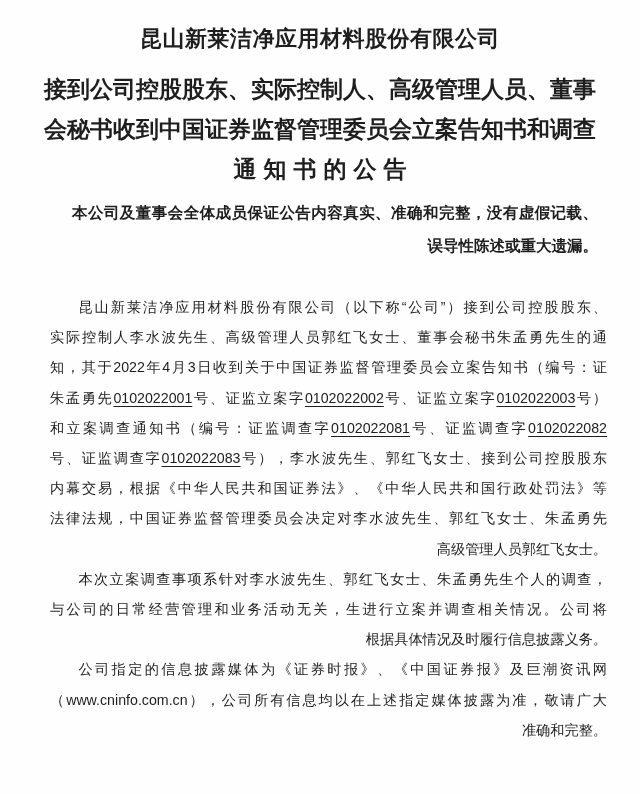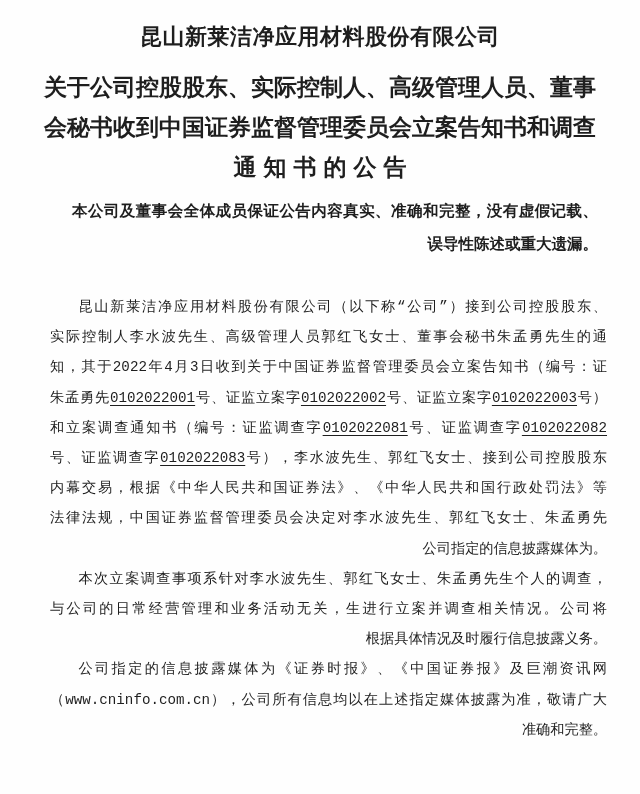--- a/index.html
+++ b/index.html
@@ -6,21 +6,21 @@
     margin: 0;
     padding: 0;
     background: #ffffff;
   }
   .page {
     position: relative;
     width: 640px;
     height: 794px;
     background: #fefefe;
     color: #1e1e1e;
-    font-family: Liberation Mono, monospace;
+    font-family: Liberation Sans, sans-serif;
     overflow: hidden;
   }
   .title1 {
     position: absolute;
     top: 24px;
     left: 0;
     width: 640px;
     text-align: center;
     font-size: 22px;
     line-height: 30px;
@@ -73,40 +73,40 @@
   }
 </style>
 </head>
 <body>
 
 <div class="page" style="background: rgb(254, 254, 254); color: rgb(30, 30, 30);">
 
   <div class="title1">昆山新莱洁净应用材料股份有限公司</div>
 
   <div class="title2">
-    <div class="t2line">关于公司控股股东、实际控制人、高级管理人员、董事</div>
+    <div class="t2line">接到公司控股股东、实际控制人、高级管理人员、董事</div>
     <div class="t2line">会秘书收到中国证券监督管理委员会立案告知书和调查</div>
     <div class="t2line t2last">通知书的公告</div>
   </div>
 
   <div class="statement">
       <div class="line fill indent"><span>本公司及董事会全体成员保证公告内容真实、准确和完整，没有虚假记载、</span></div>
       <div class="line"><span>误导性陈述或重大遗漏。</span></div>
     </div>
 
   <div class="bodytext">
       <div class="line fill indent"><span>昆山新莱洁净应用材料股份有限公司（以下称“公司”）接到公司控股股东、</span></div>
       <div class="line fill"><span>实际控制人李水波先生、高级管理人员郭红飞女士、董事会秘书朱孟勇先生的通</span></div>
       <div class="line fill"><span>知，其于2022年4月3日收到关于中国证券监督管理委员会立案告知书（编号：证</span></div>
       <div class="line fill"><span>朱孟勇先</span><span class="u">0102022001</span><span>号、证监立案字</span><span class="u">0102022002</span><span>号、证监立案字</span><span class="u">0102022003</span><span>号）</span></div>
       <div class="line fill"><span>和立案调查通知书（编号：证监调查字</span><span class="u">0102022081</span><span>号、证监调查字</span><span class="u">0102022082</span></div>
       <div class="line fill"><span>号、证监调查字</span><span class="u">0102022083</span><span>号），李水波先生、郭红飞女士、接到公司控股股东</span></div>
       <div class="line fill"><span>内幕交易，根据《中华人民共和国证券法》、《中华人民共和国行政处罚法》等</span></div>
       <div class="line fill"><span>法律法规，中国证券监督管理委员会决定对李水波先生、郭红飞女士、朱孟勇先</span></div>
-      <div class="line"><span>公司指定的信息披露媒体为。</span></div>
+      <div class="line"><span>高级管理人员郭红飞女士。</span></div>
       <div class="line fill indent"><span>本次立案调查事项系针对李水波先生、郭红飞女士、朱孟勇先生个人的调查，</span></div>
       <div class="line fill"><span>与公司的日常经营管理和业务活动无关，生进行立案并调查相关情况。公司将</span></div>
       <div class="line"><span>根据具体情况及时履行信息披露义务。</span></div>
       <div class="line fill indent"><span>公司指定的信息披露媒体为《证券时报》、《中国证券报》及巨潮资讯网</span></div>
       <div class="line fill"><span>（www.cninfo.com.cn），公司所有信息均以在上述指定媒体披露为准，敬请广大</span></div>
       <div class="line indent"><span>准确和完整。</span></div>
     </div>
 
 </div>
 

